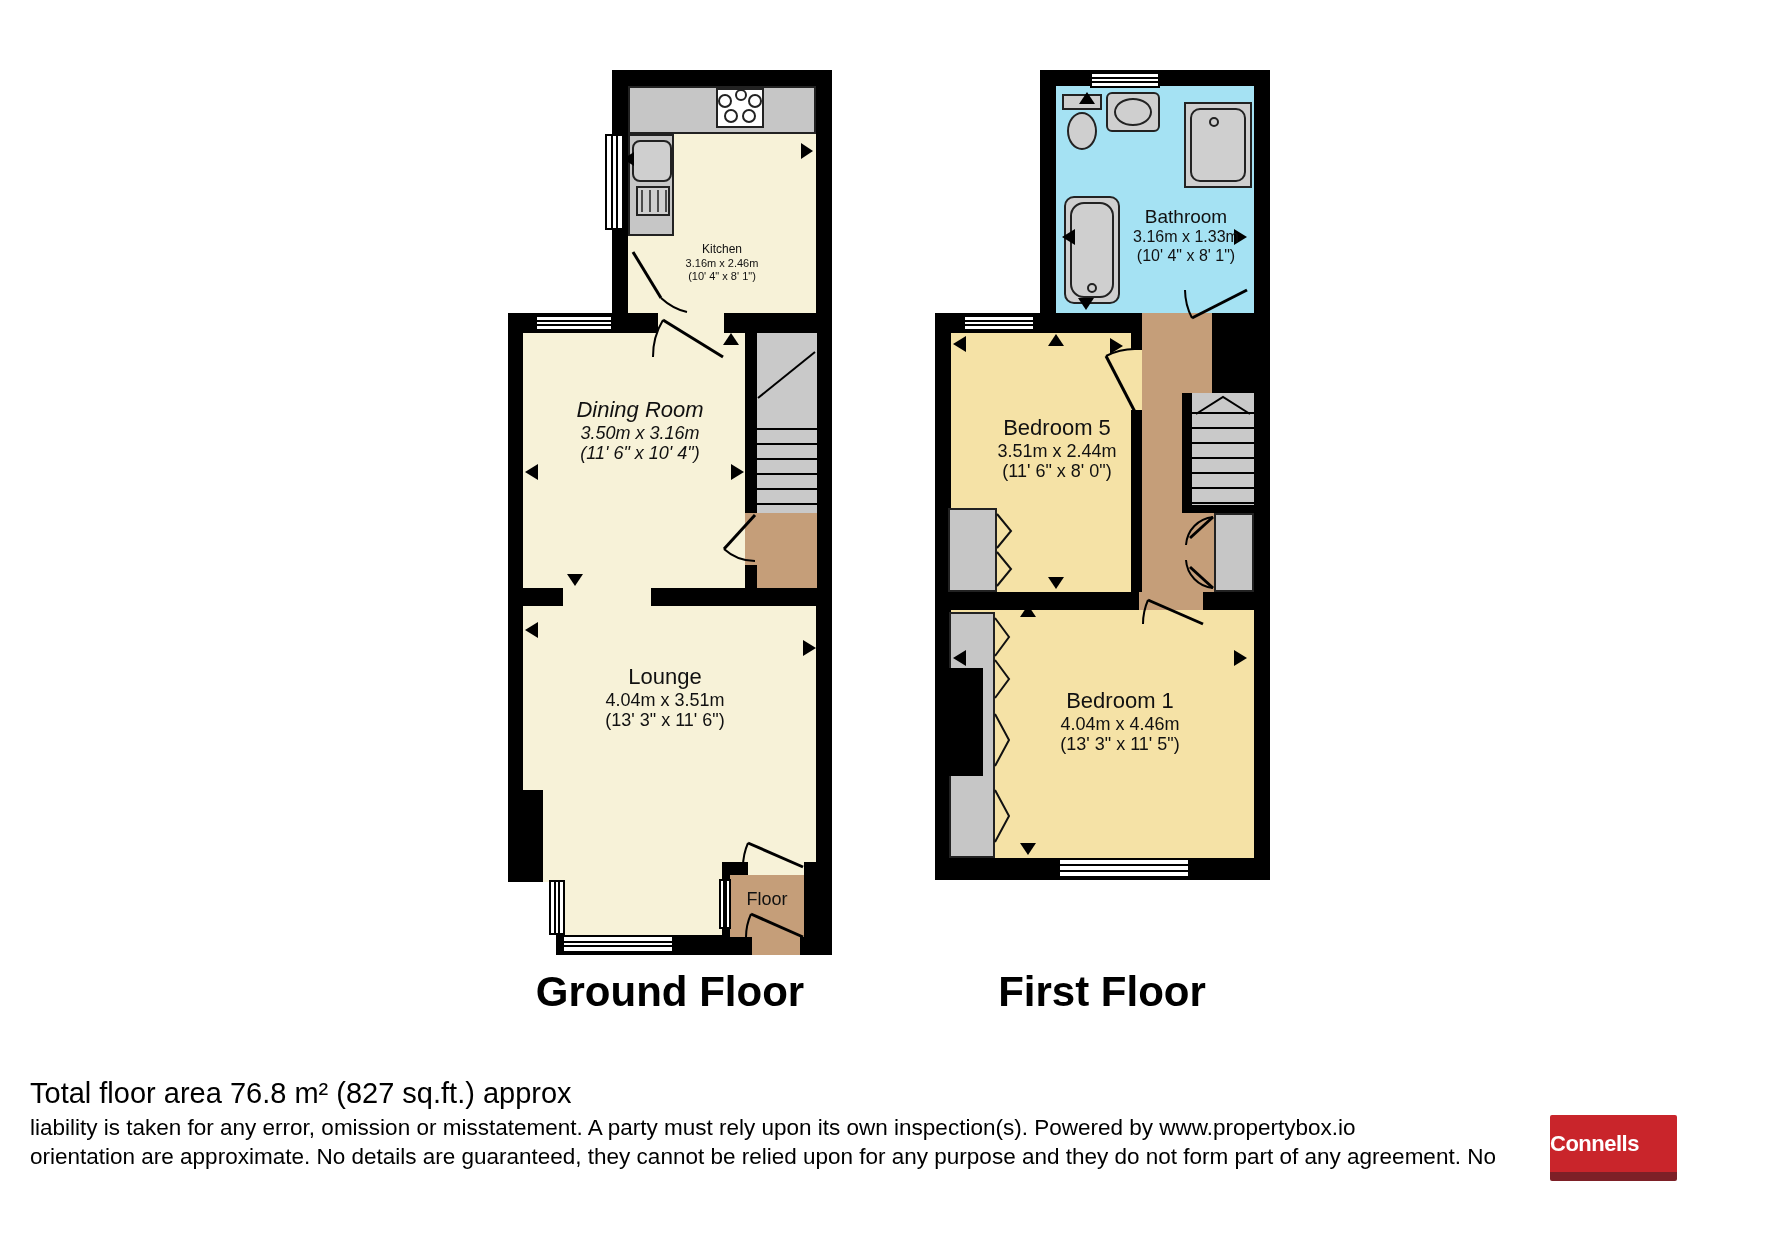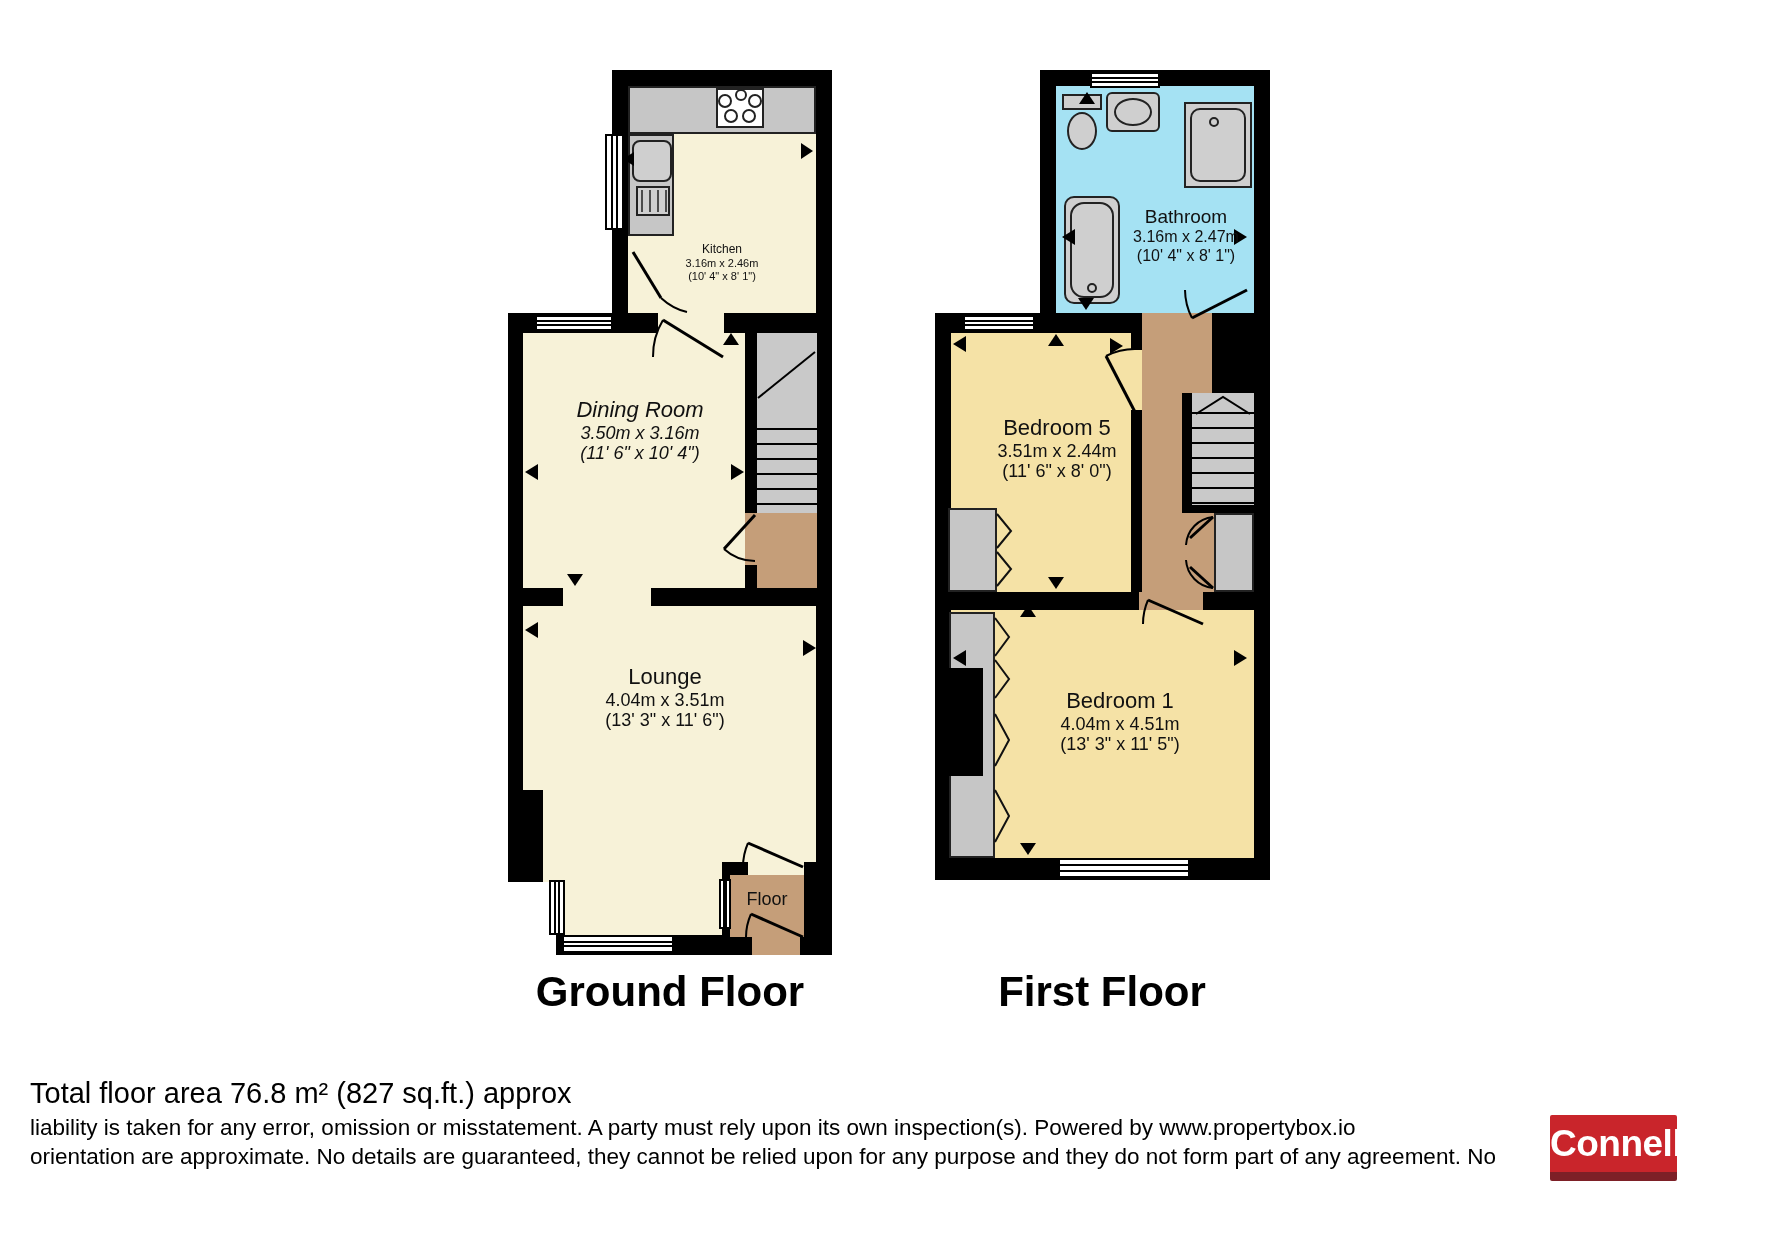--- a/index.html
+++ b/index.html
@@ -22,21 +22,21 @@
   .rname{font-size:22px;}
   .rdim{font-size:18px;}
   .sm .rname{font-size:12px;}
   .sm .rdim{font-size:11px;}
   .md .rname{font-size:19px;}
   .md .rdim{font-size:16px;}
   .hall-name{font-size:18px;}
   .floor-title{position:absolute;text-align:center;font-size:42px;font-weight:bold;color:#000;}
   .total-area{position:absolute;font-size:29px;color:#000;}
   .disclaimer{position:absolute;font-size:22.5px;color:#000;line-height:29px;white-space:nowrap;}
-  .logo{position:absolute;text-align:left;color:#fff;font-weight:bold;font-size:37px;letter-spacing:-0.5px;}
+  .logo{position:absolute;text-align:left;color:#fff;font-weight:bold;font-size:22px;letter-spacing:-0.5px;}
   svg.overlay{position:absolute;left:0;top:0;pointer-events:none;}
 </style>
 </head>
 <body>
 
 <div class="abs wall" style="left:612px;top:70px;width:220px;height:263px;"></div>
 <div class="abs cream" style="left:628px;top:86px;width:188px;height:227px;"></div>
 <div class="abs gray" style="left:628px;top:86px;width:188px;height:48px;"></div>
 <div class="abs white" style="left:716px;top:88px;width:48px;height:40px;border:2px solid #222;"></div>
 <div class="abs gray" style="left:628px;top:134px;width:46px;height:102px;"></div>
@@ -184,31 +184,31 @@
 <div class="rlabel" style="left:545px;top:664px;width:240px;">
   <div class="rname">Lounge</div>
   <div class="rdim">4.04m x 3.51m</div>
   <div class="rdim">(13' 3" x 11' 6")</div>
 </div>
 <div class="rlabel" style="left:728px;top:889px;width:78px;">
   <div class="hall-name">Floor</div>
 </div>
 <div class="rlabel md" style="left:1096px;top:206px;width:180px;">
   <div class="rname">Bathroom</div>
-  <div class="rdim">3.16m x 2.47m</div>
+  <div class="rdim">3.16m x 1.33m</div>
   <div class="rdim">(10' 4" x 8' 1")</div>
 </div>
 <div class="rlabel" style="left:957px;top:415px;width:200px;">
   <div class="rname">Bedroom 5</div>
   <div class="rdim">3.51m x 2.44m</div>
   <div class="rdim">(11' 6" x 8' 0")</div>
 </div>
 <div class="rlabel" style="left:1000px;top:688px;width:240px;">
   <div class="rname">Bedroom 1</div>
-  <div class="rdim">4.04m x 4.51m</div>
+  <div class="rdim">4.04m x 4.46m</div>
   <div class="rdim">(13' 3" x 11' 5")</div>
 </div>
 
 <div class="floor-title" style="left:490px;top:968px;width:360px;">Ground Floor</div>
 <div class="floor-title" style="left:922px;top:968px;width:360px;">First Floor</div>
 
 <div class="total-area" style="left:30px;top:1077px;">Total floor area 76.8 m² (827 sq.ft.) approx</div>
 <div class="disclaimer" style="left:30px;top:1113px;">
   <div>liability is taken for any error, omission or misstatement. A party must rely upon its own inspection(s). Powered by www.propertybox.io</div>
   <div>orientation are approximate. No details are guaranteed, they cannot be relied upon for any purpose and they do not form part of any agreement. No</div>

